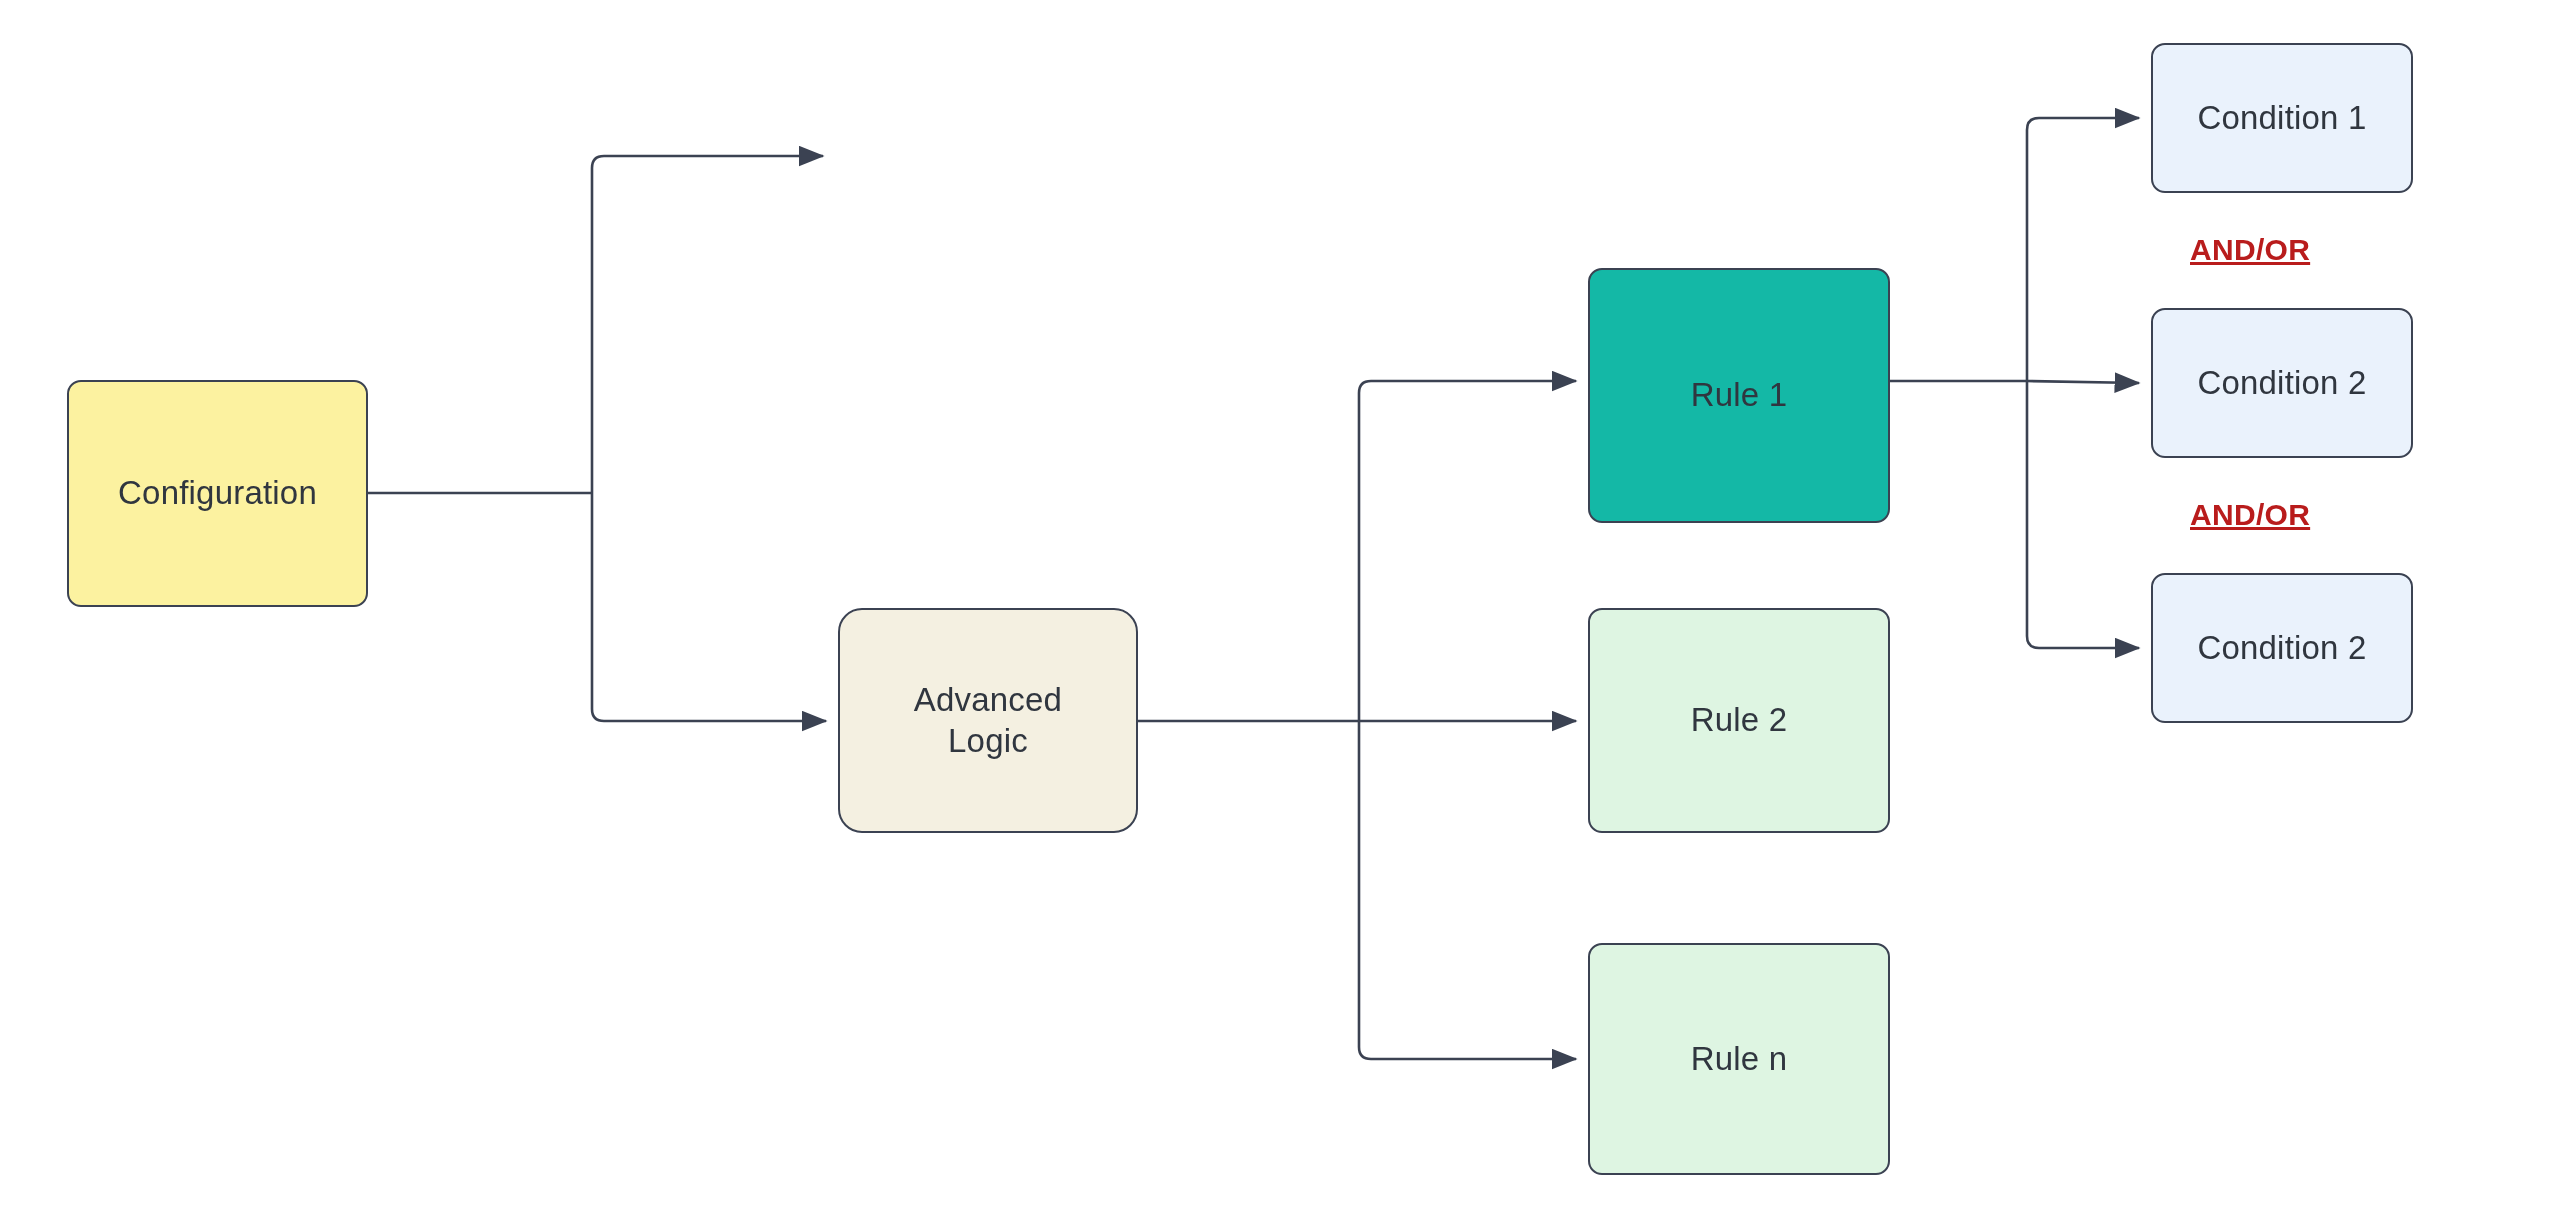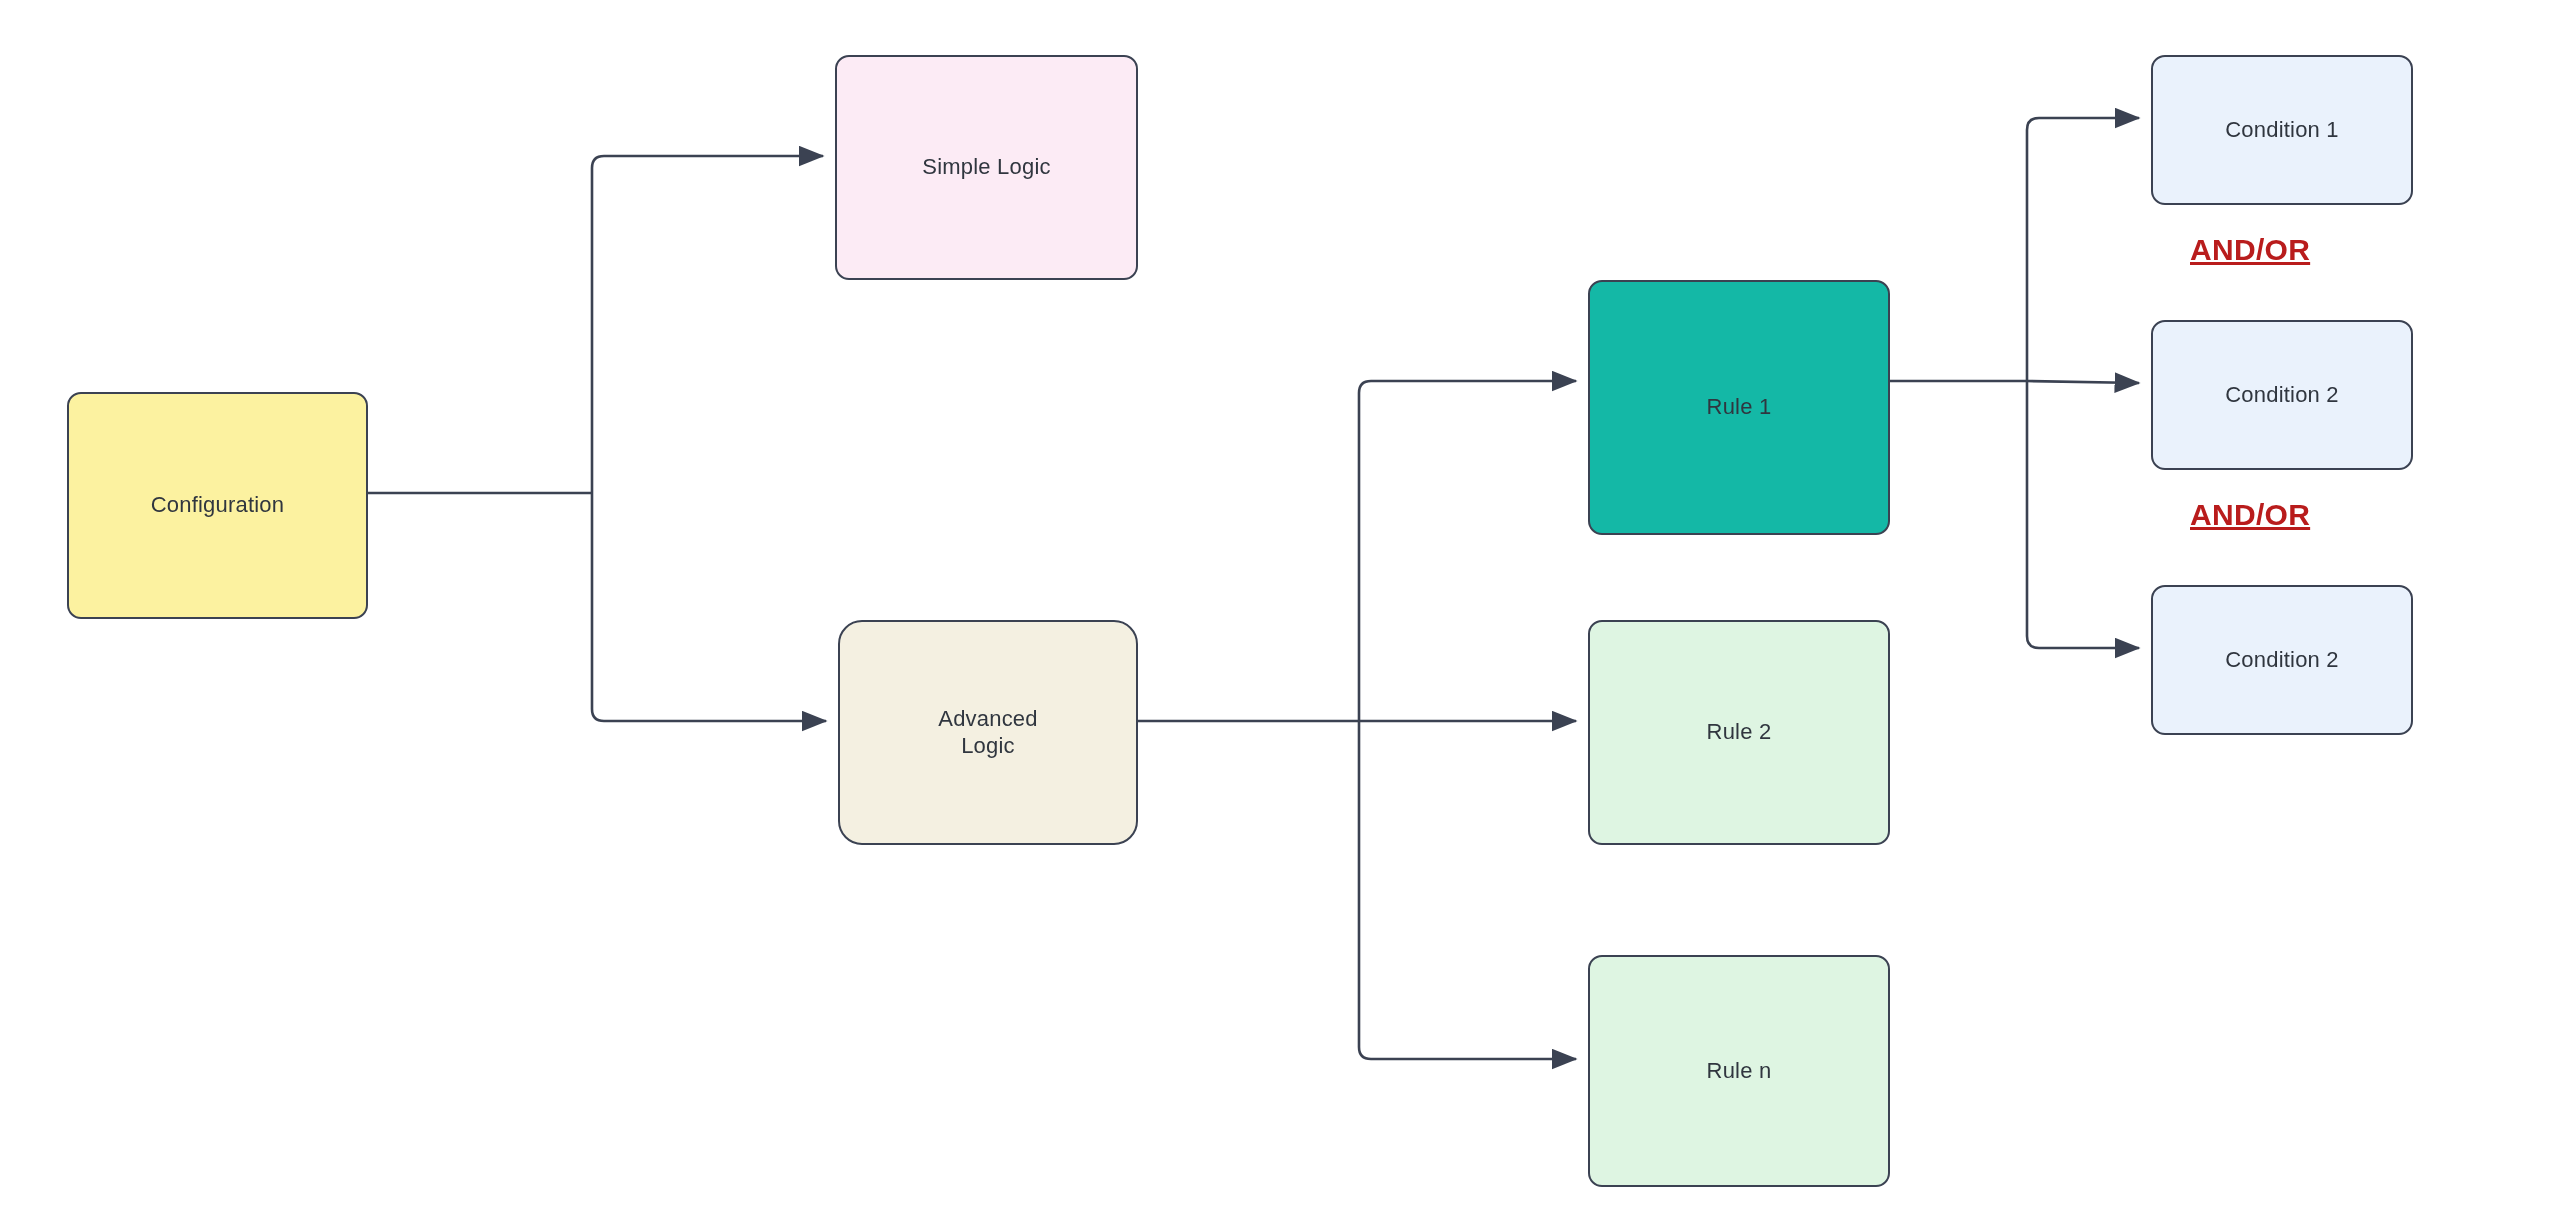--- a/index.html
+++ b/index.html
@@ -27,26 +27,25 @@
   .node {
     position: absolute;
     box-sizing: border-box;
     border: 2px solid #3b4252;
     border-radius: 14px;
     display: flex;
     align-items: center;
     justify-content: center;
     text-align: center;
     color: #30363f;
-    font-size: 22px;
+    font-size: 33px;
     line-height: 1.22;
     letter-spacing: 0.2px;
     padding: 6px 14px;
     z-index: 2;
-    margin-top: 12px;
   }
   .node.bold { font-weight: normal; }
   .node-label { display: block; white-space: pre-line; }
 
   .conn-label {
     position: absolute;
     color: #b91c1c;
     font-size: 30px;
     font-weight: bold;
     letter-spacing: 0.3px;
@@ -90,23 +89,20 @@
       <path d="M2027,381 L2139,383" marker-end="url(#arrow)"></path>
 
       <path d="M2027,381 L2027,636 Q2027,648 2039,648 L2139,648" marker-end="url(#arrow)"></path>
     </g>
   </svg>
 
   <div class="node bold" id="n-configuration" style="left: 67px; top: 380px; width: 301px; height: 227px; background: rgb(252, 242, 160); border-color: rgb(59, 66, 82);">
     <span class="node-label">Configuration</span>
   </div>
 
-  <div class="node" id="n-simple_logic" style="left: 835px; top: 43px; width: 303px; height: 225px; background: rgb(252, 235, 245); border-color: rgb(59, 66, 82);">
-    <span class="node-label">Simple Logic</span>
-  </div>
 
   <div class="node" id="n-advanced_logic" style="left: 838px; top: 608px; width: 300px; height: 225px; background: rgb(244, 240, 225); border-color: rgb(59, 66, 82); border-radius: 24px;">
     <span class="node-label">Advanced
 Logic</span>
   </div>
 
   <div class="node" id="n-rule_1" style="left: 1588px; top: 268px; width: 302px; height: 255px; background: #14b8a6; border-color: rgb(59, 66, 82);">
     <span class="node-label">Rule 1</span>
   </div>
 

